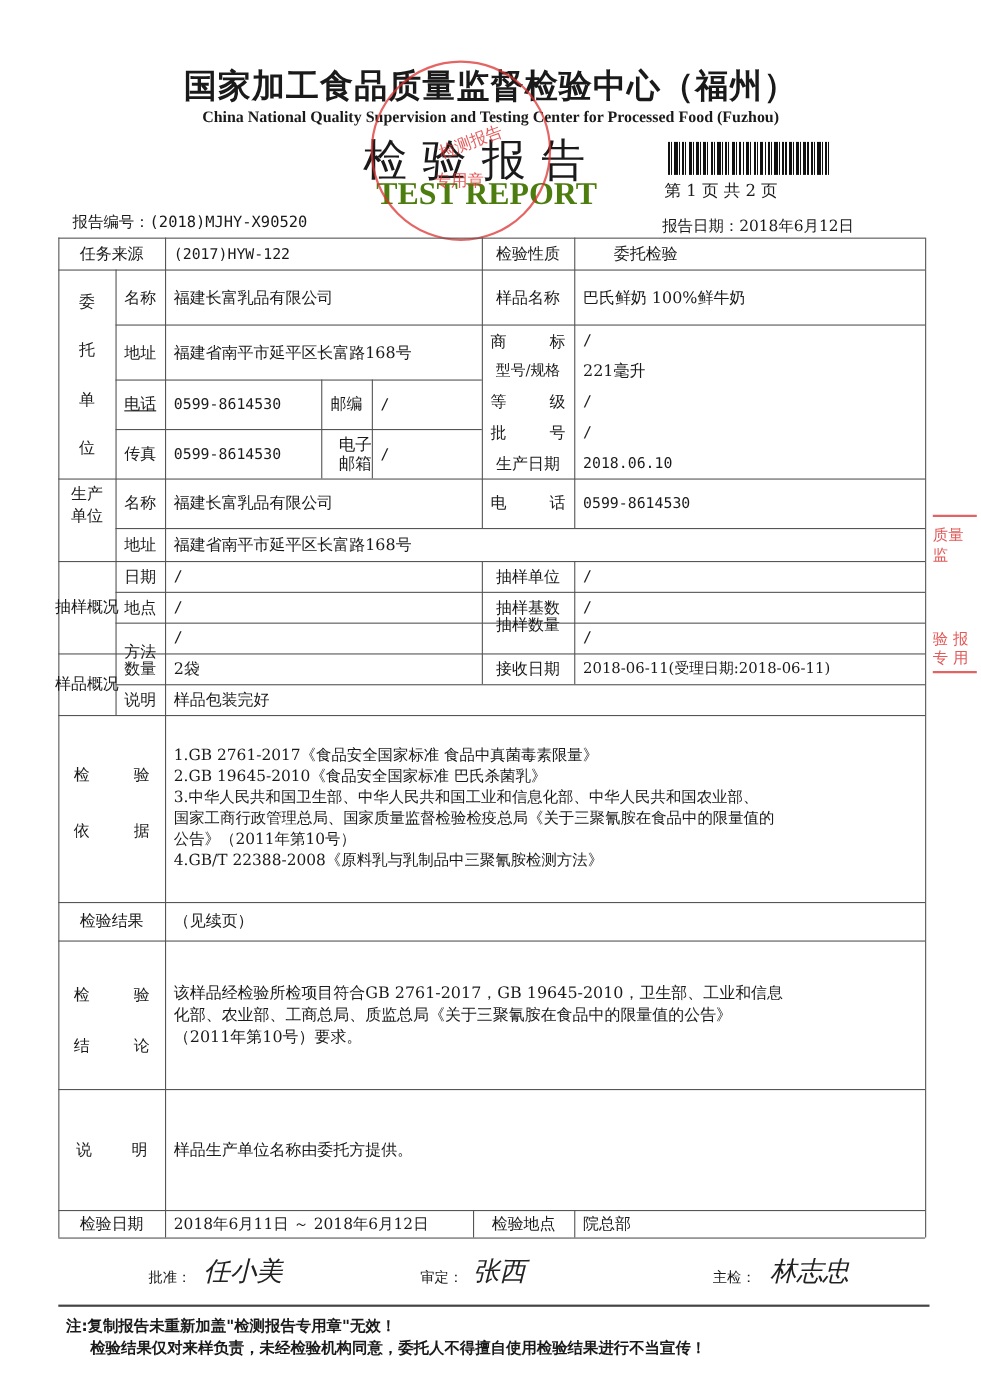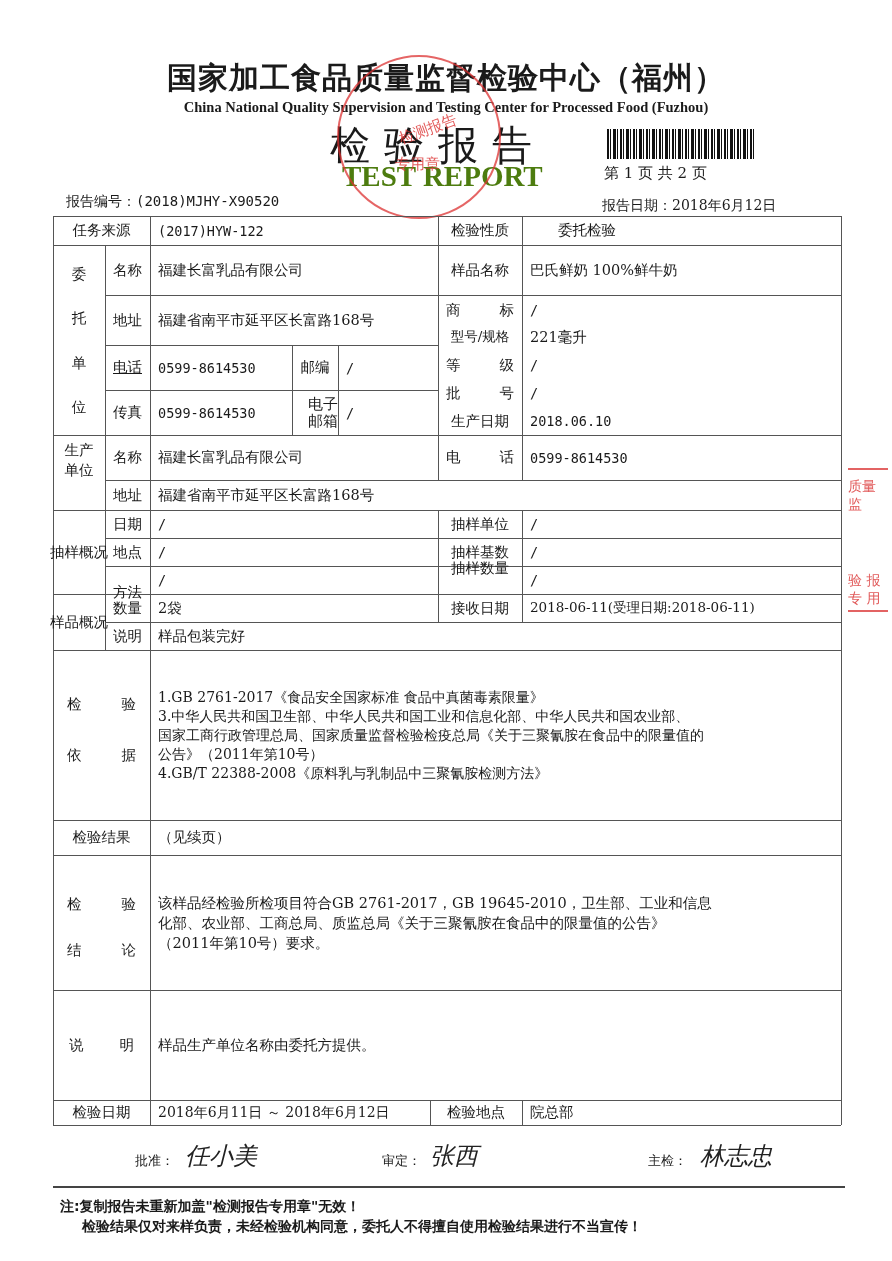--- a/index.html
+++ b/index.html
@@ -197,20 +197,21 @@
 
   <div class="cell" style="left:53px;top:695px;width:97px;height:70px;flex-wrap:wrap;align-content:space-between;padding:0 14px;box-sizing:border-box;justify-content:space-between;">
     <span>检</span>
     <span>验</span>
     <span style="width:100%;height:0;"></span>
     <span>依</span>
     <span>据</span>
   </div>
   <div class="cell multi" style="left:150px;top:650px;width:690px;height:170px;">
     <div>1.GB 2761-2017《食品安全国家标准 食品中真菌毒素限量》</div>
+    <div>2.GB 19645-2010《食品安全国家标准 巴氏杀菌乳》</div>
     <div>3.中华人民共和国卫生部、中华人民共和国工业和信息化部、中华人民共和国农业部、</div>
     <div>国家工商行政管理总局、国家质量监督检验检疫总局《关于三聚氰胺在食品中的限量值的</div>
     <div>公告》（2011年第10号）</div>
     <div>4.GB/T 22388-2008《原料乳与乳制品中三聚氰胺检测方法》</div>
   </div>
 
   <div class="cell lbl" style="left:53px;top:820px;width:97px;height:35px;">检验结果</div>
   <div class="cell val cn" style="left:150px;top:820px;width:690px;height:35px;">（见续页）</div>
 
   <div class="cell" style="left:53px;top:895px;width:97px;height:65px;flex-wrap:wrap;align-content:space-between;padding:0 14px;box-sizing:border-box;justify-content:space-between;">

